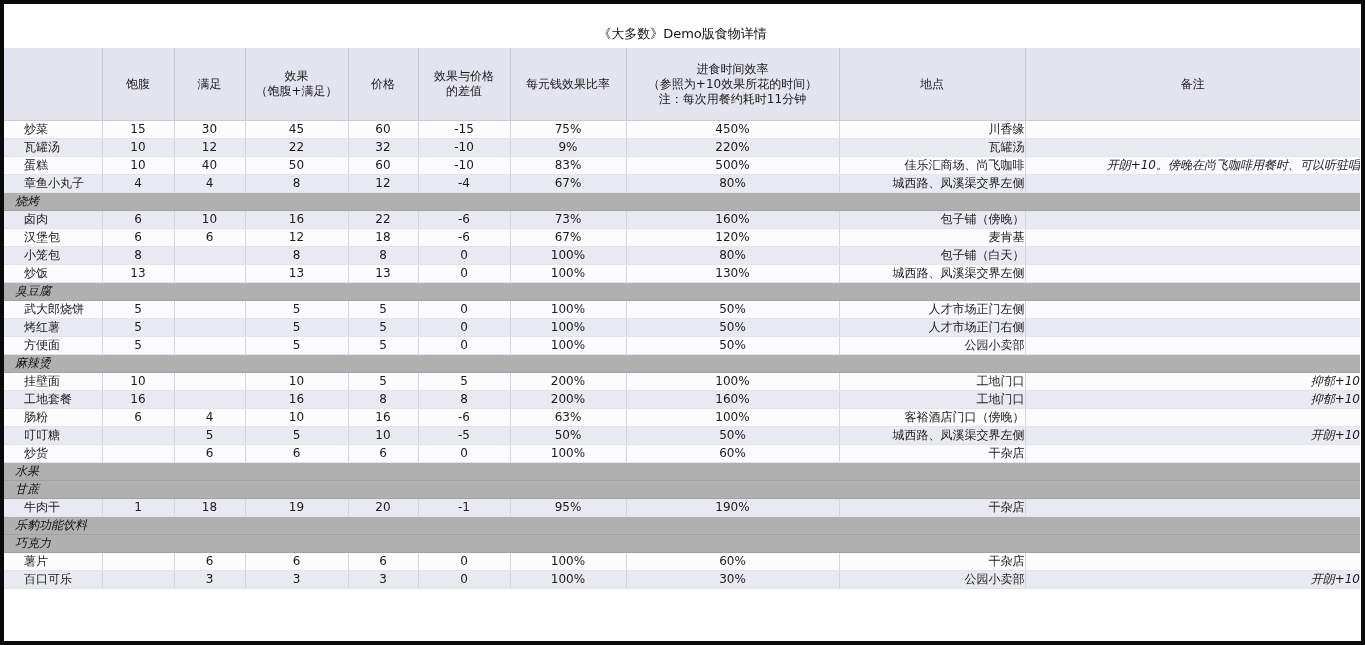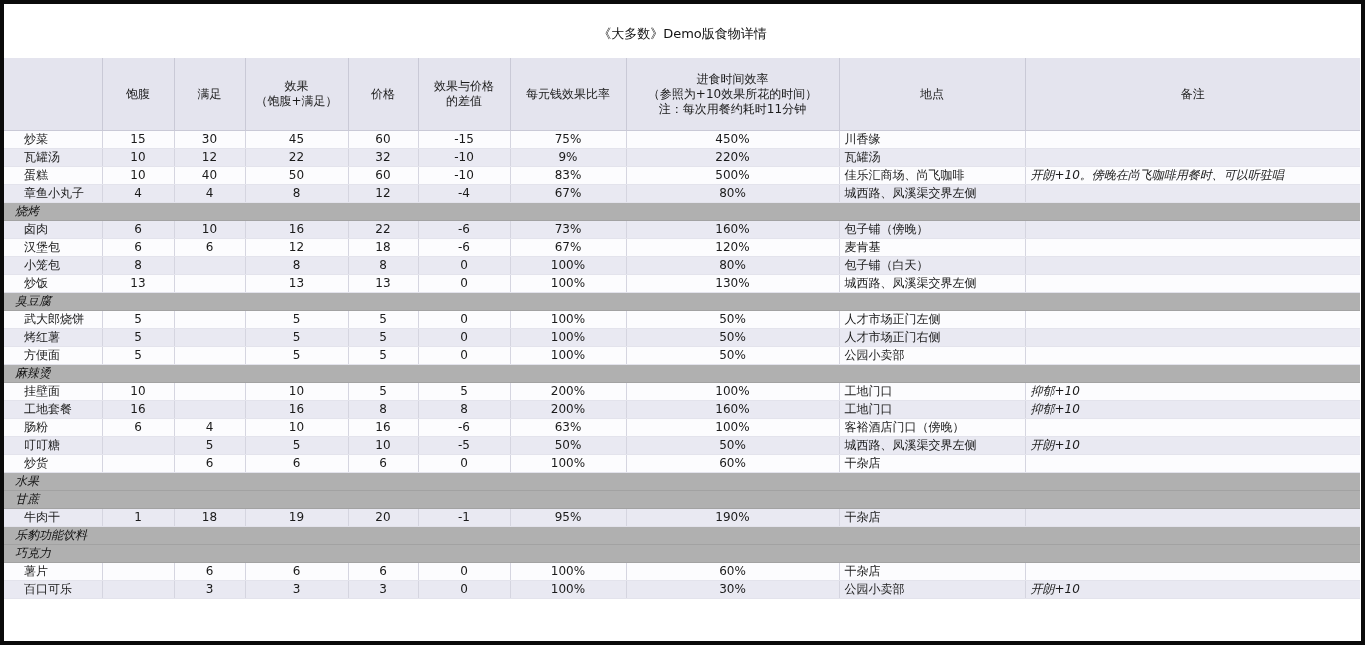--- a/index.html
+++ b/index.html
@@ -5,21 +5,21 @@
   html,body{margin:0;padding:0;background:#000;}
   body{font-family:"DejaVu Sans","Liberation Sans",sans-serif;}
   .frame{
     box-sizing:border-box;
     width:1365px;height:645px;
     border:4px solid #0a0a0a;
     background:#fff;
     overflow:hidden;
   }
   .title{
-    height:54px;
+    height:44px;
     line-height:60px;
     text-align:center;
     font-size:13px;
     color:#111;
   }
   table{
     border-collapse:collapse;
     table-layout:fixed;
     width:1356px;
     font-size:12px;
@@ -53,21 +53,21 @@
   tbody tr td.section{
     background:#b0b0b0 !important;
     text-align:left;
     padding-left:11px;
     border-right:none;
     border-bottom:1px solid #a2a2a2;
     color:#111;
   }
   td.col0{text-align:left;padding-left:20px;}
   td.col1,td.col2,td.col3,td.col4,td.col5,td.col6,td.col7{text-align:center;}
-  td.col8,td.col9{text-align:left;padding-left:5px;}
+  td.col8,td.col9{text-align:right;padding-left:5px;}
 </style>
 </head>
 <body>
 
 <div class="frame">
   <div class="title">《大多数》Demo版食物详情</div>
   <table>
     <colgroup>
         <col style="width: 98px;">
         <col style="width: 72px;">

